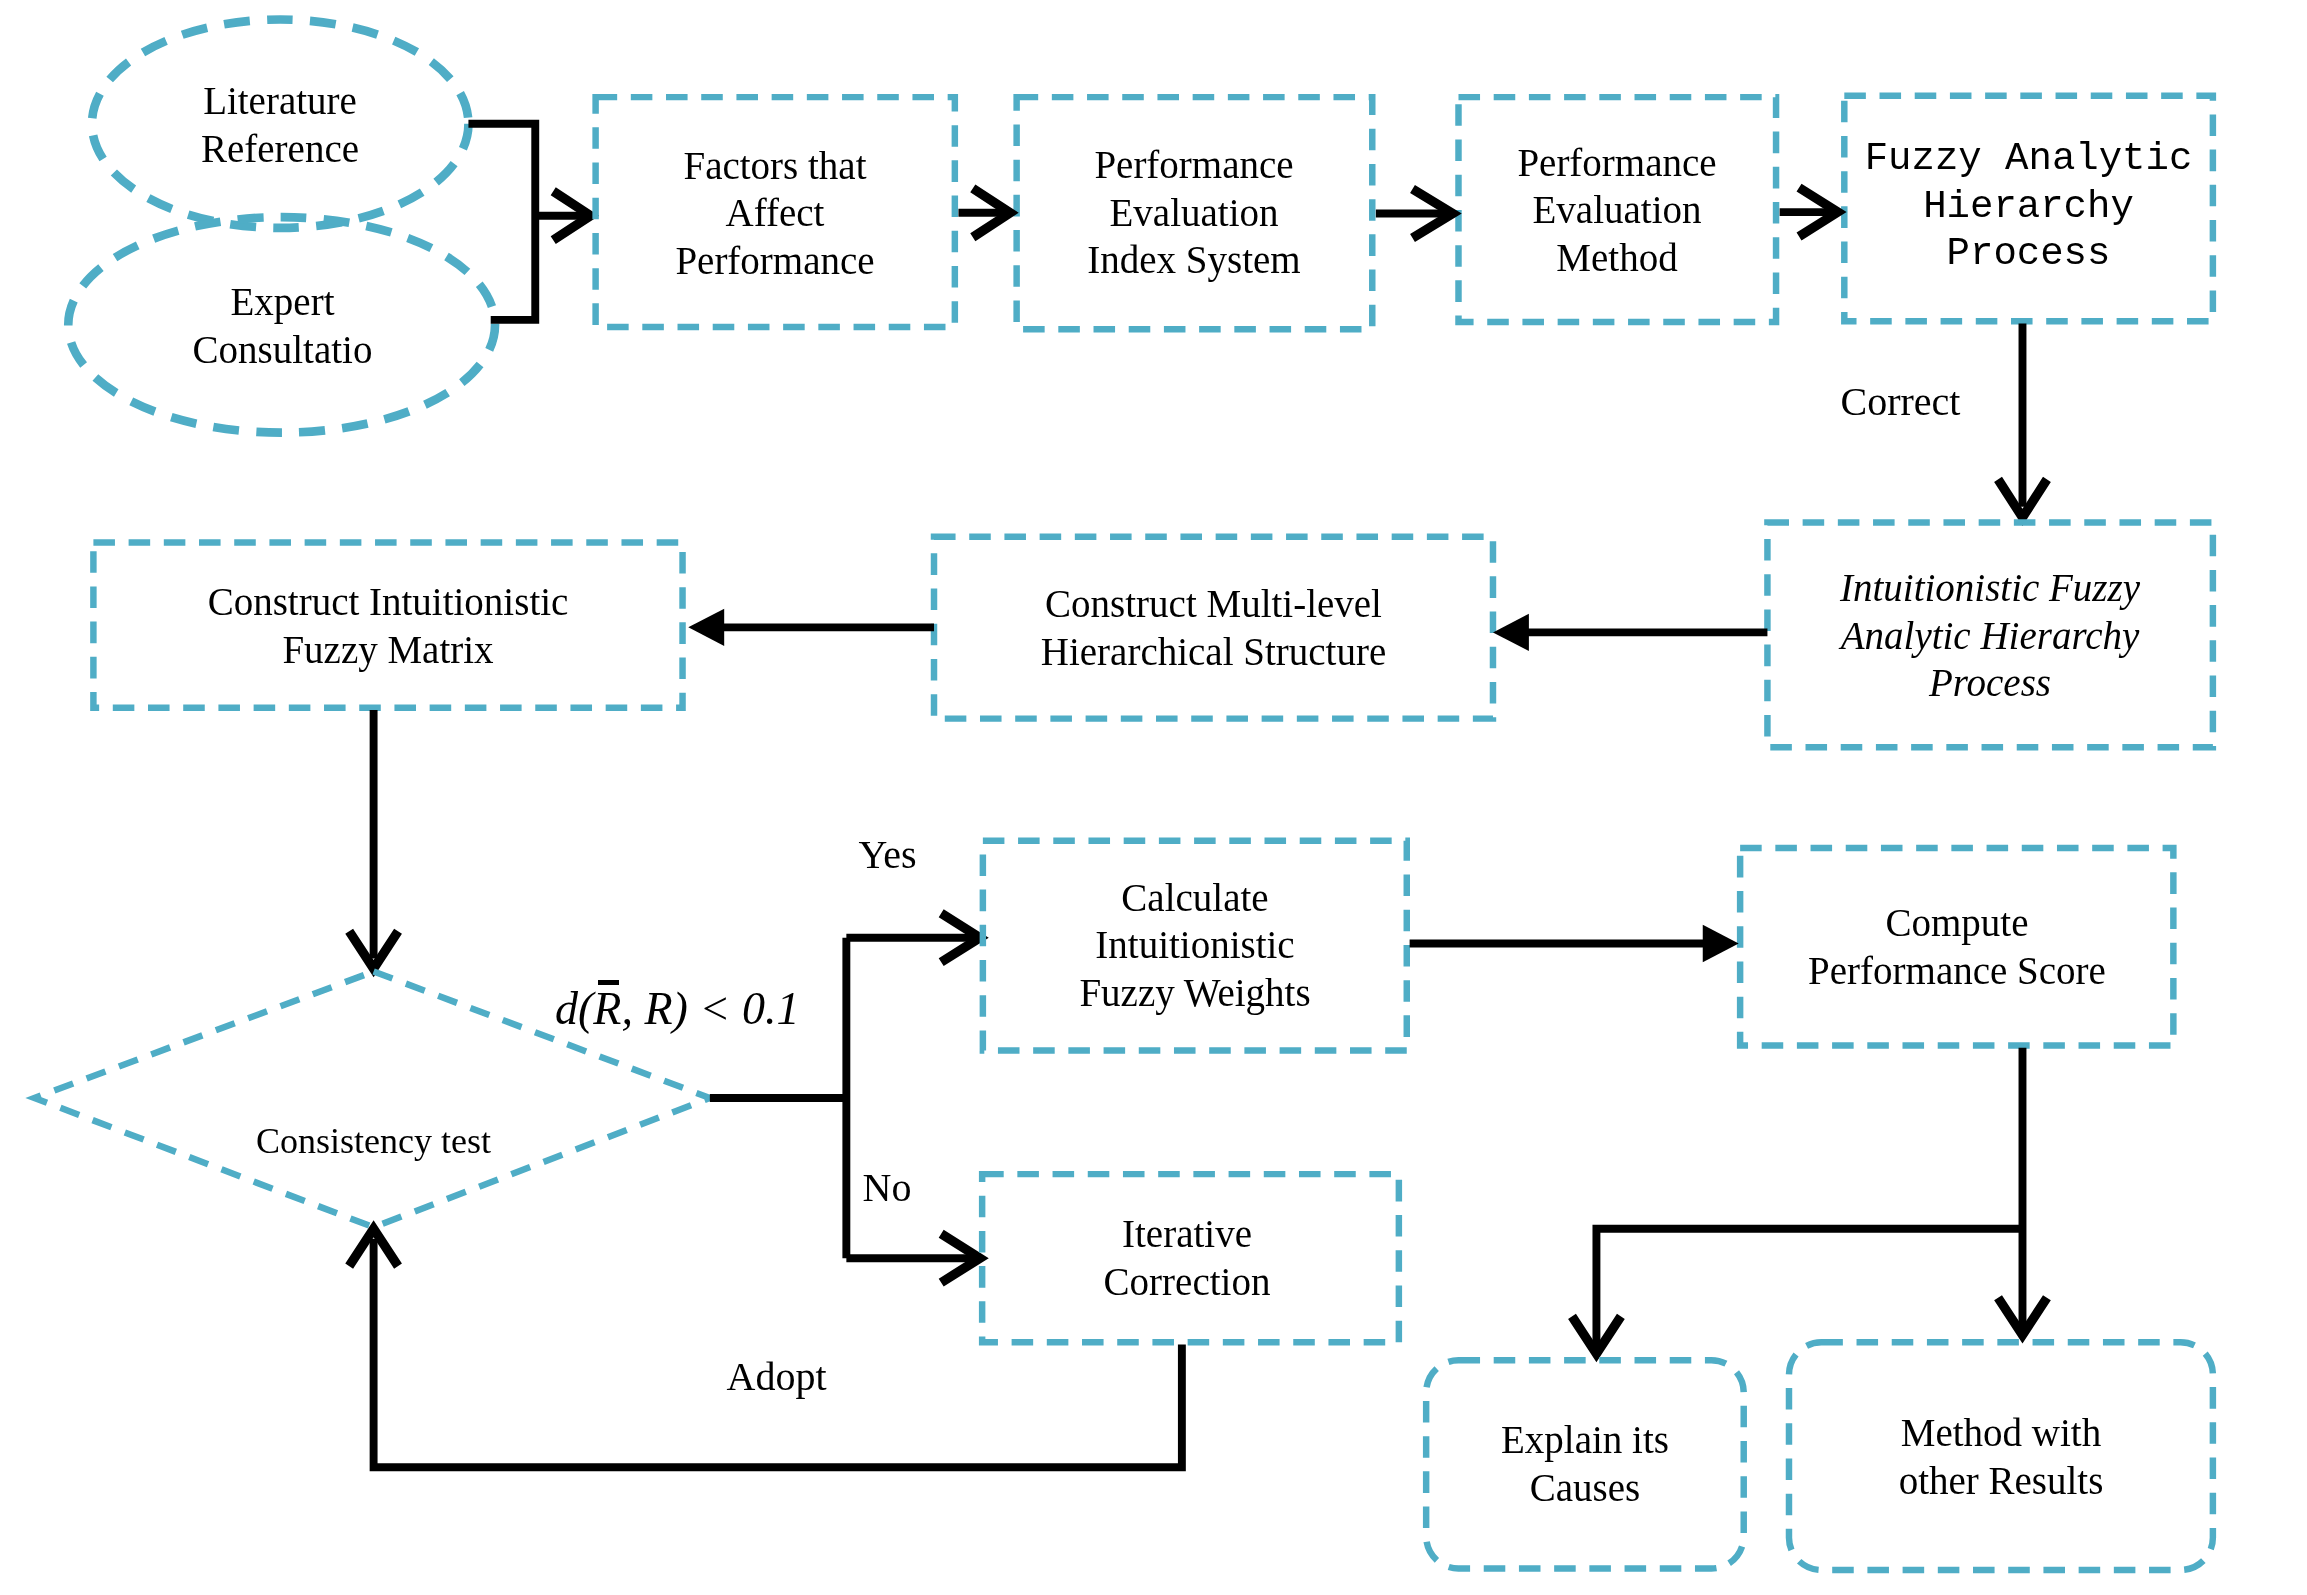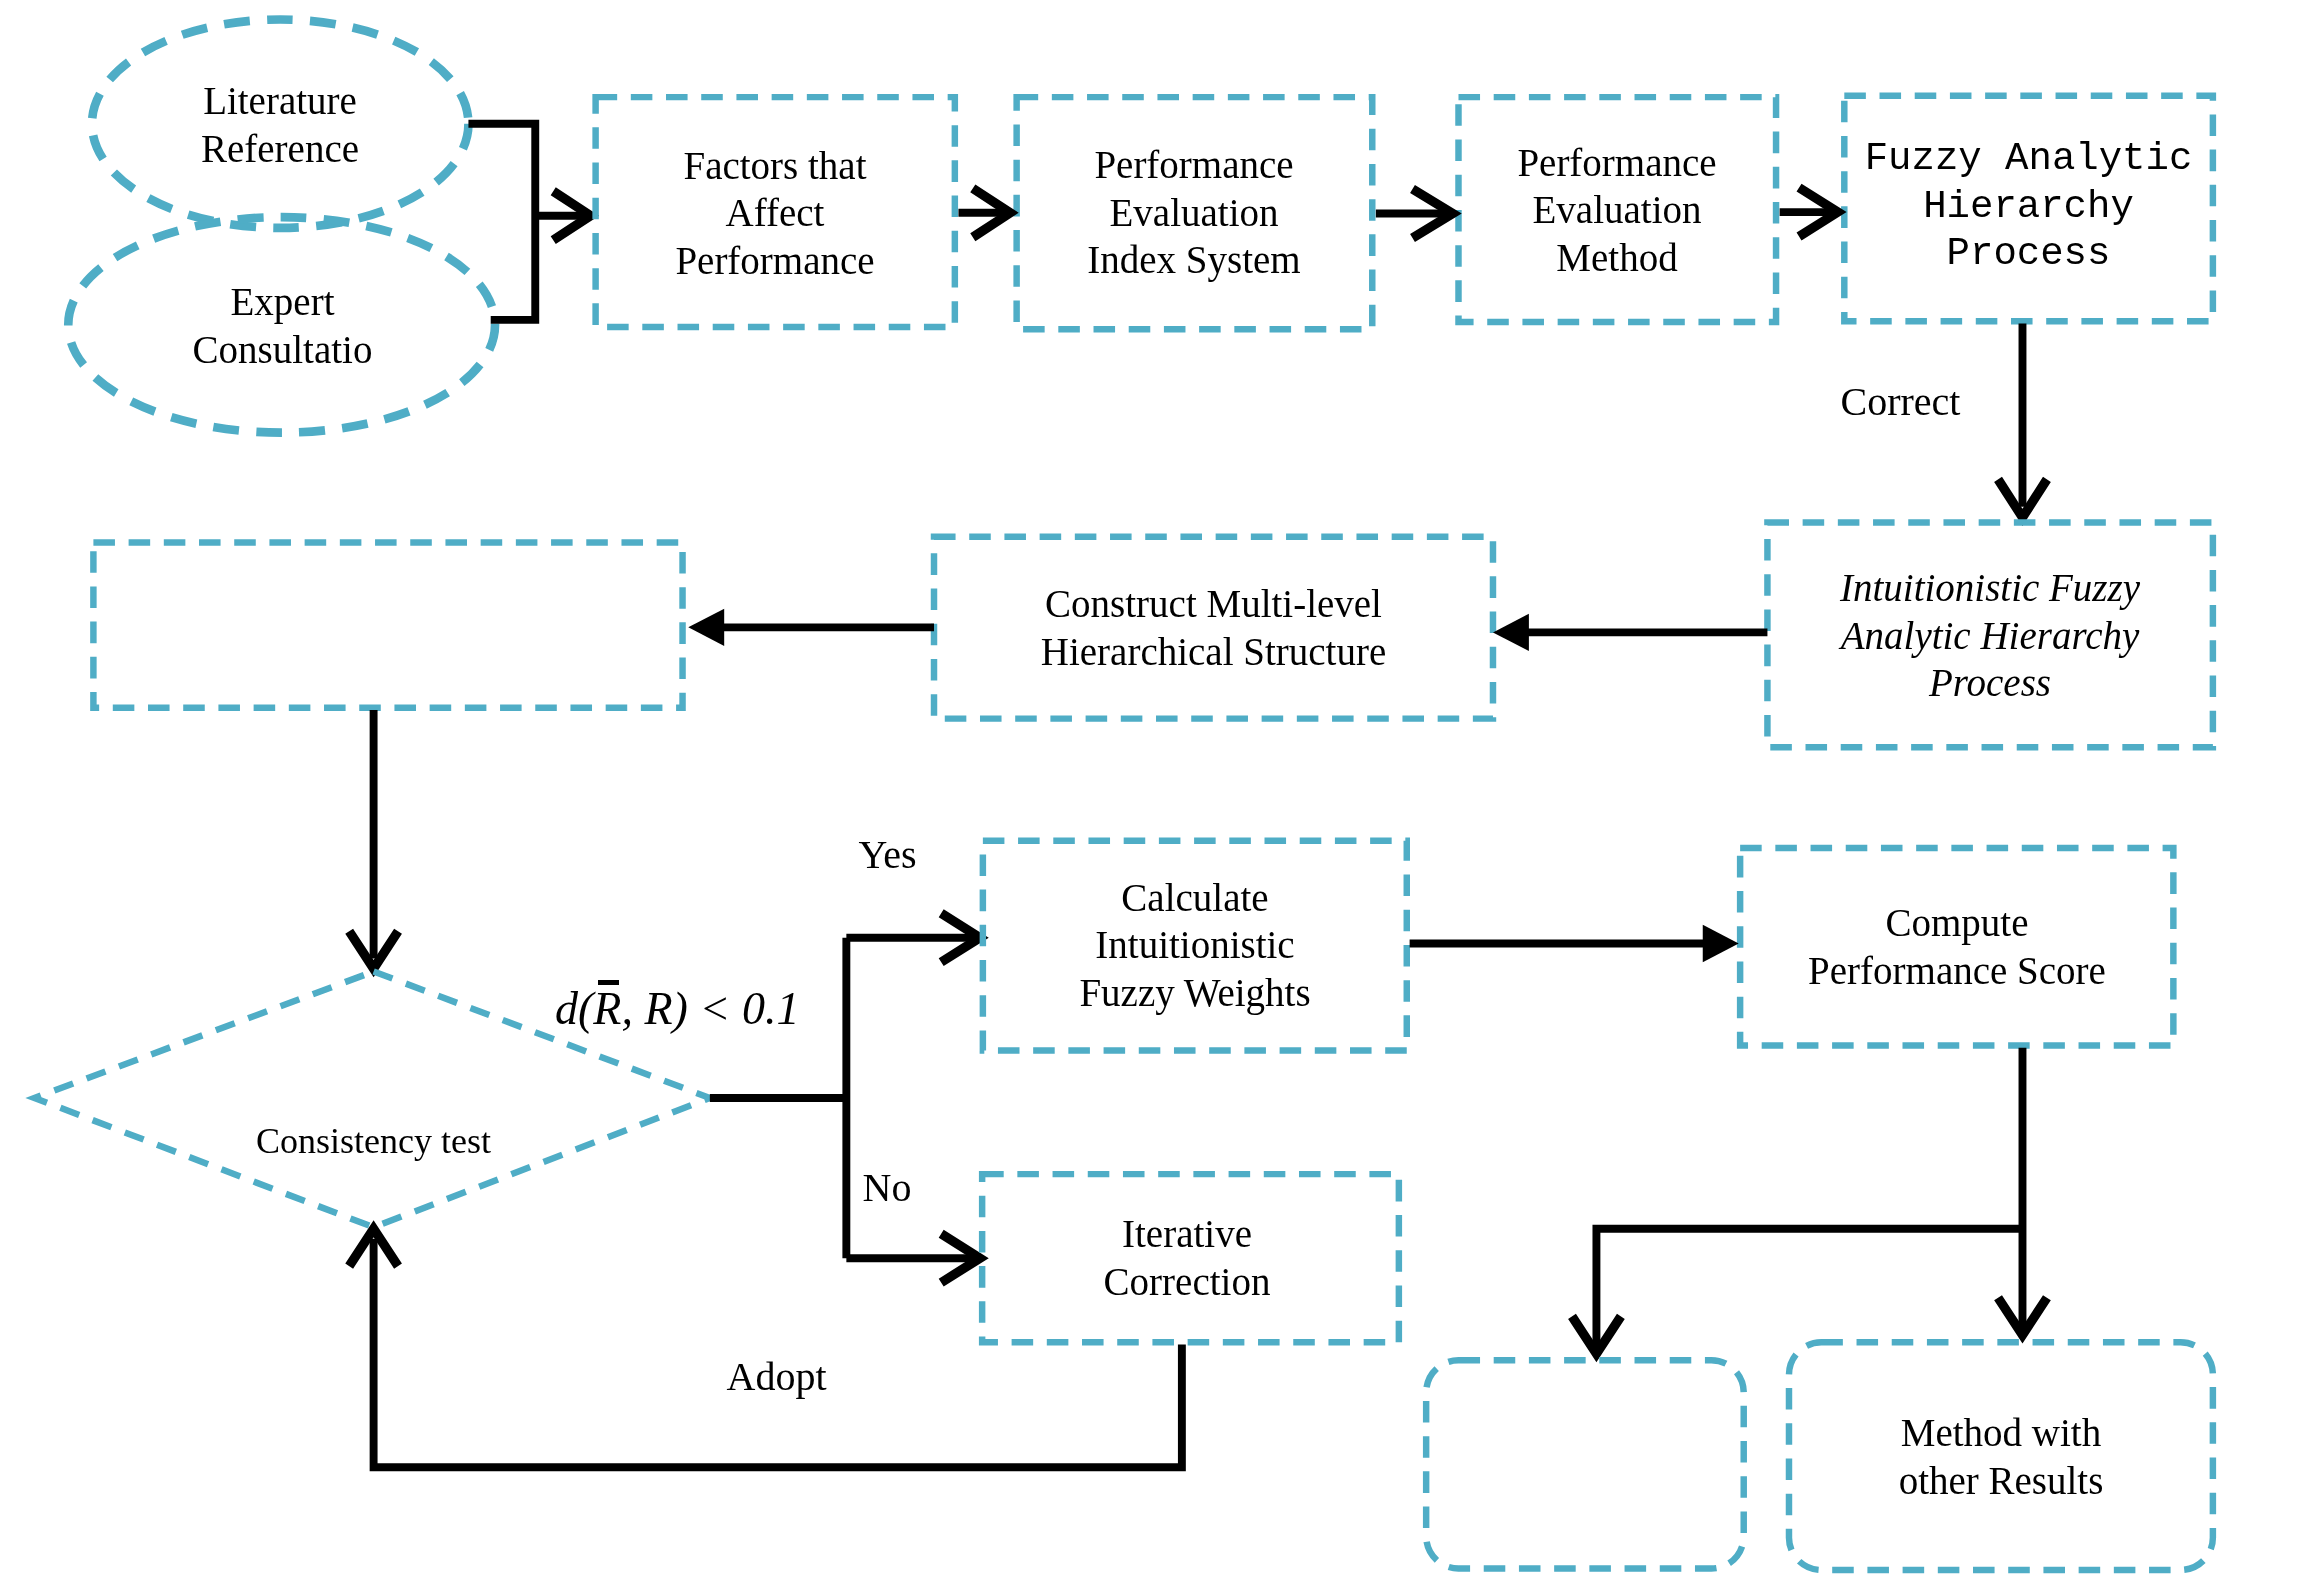--- a/index.html
+++ b/index.html
@@ -142,28 +142,32 @@
 Evaluation
 Method</div>
   <div class="lbl" id="lbl-fahp">Fuzzy Analytic
 Hierarchy
 Process</div>
   <div class="lbl" id="lbl-ifahp">Intuitionistic Fuzzy
 Analytic Hierarchy
 Process</div>
   <div class="lbl" id="lbl-multilevel">Construct Multi-level
 Hierarchical Structure</div>
+  <div class="lbl" id="lbl-matrix">Construct Intuitionistic
+Fuzzy Matrix</div>
   <div class="lbl" id="lbl-weights">Calculate
 Intuitionistic
 Fuzzy Weights</div>
   <div class="lbl" id="lbl-consistency">Consistency test</div>
   <div class="lbl" id="lbl-iterative">Iterative
 Correction</div>
   <div class="lbl" id="lbl-score">Compute
 Performance Score</div>
+  <div class="lbl" id="lbl-explain">Explain its
+Causes</div>
   <div class="lbl" id="lbl-compare">Method with
 other Results</div>
 
   <div class="lbl edge-lbl" id="lbl-correct">Correct</div>
   <div class="lbl edge-lbl" id="lbl-yes">Yes</div>
   <div class="lbl edge-lbl" id="lbl-no">No</div>
   <div class="lbl edge-lbl" id="lbl-adopt">Adopt</div>
 
   <div class="lbl" id="formula">
     <span>d(</span>

